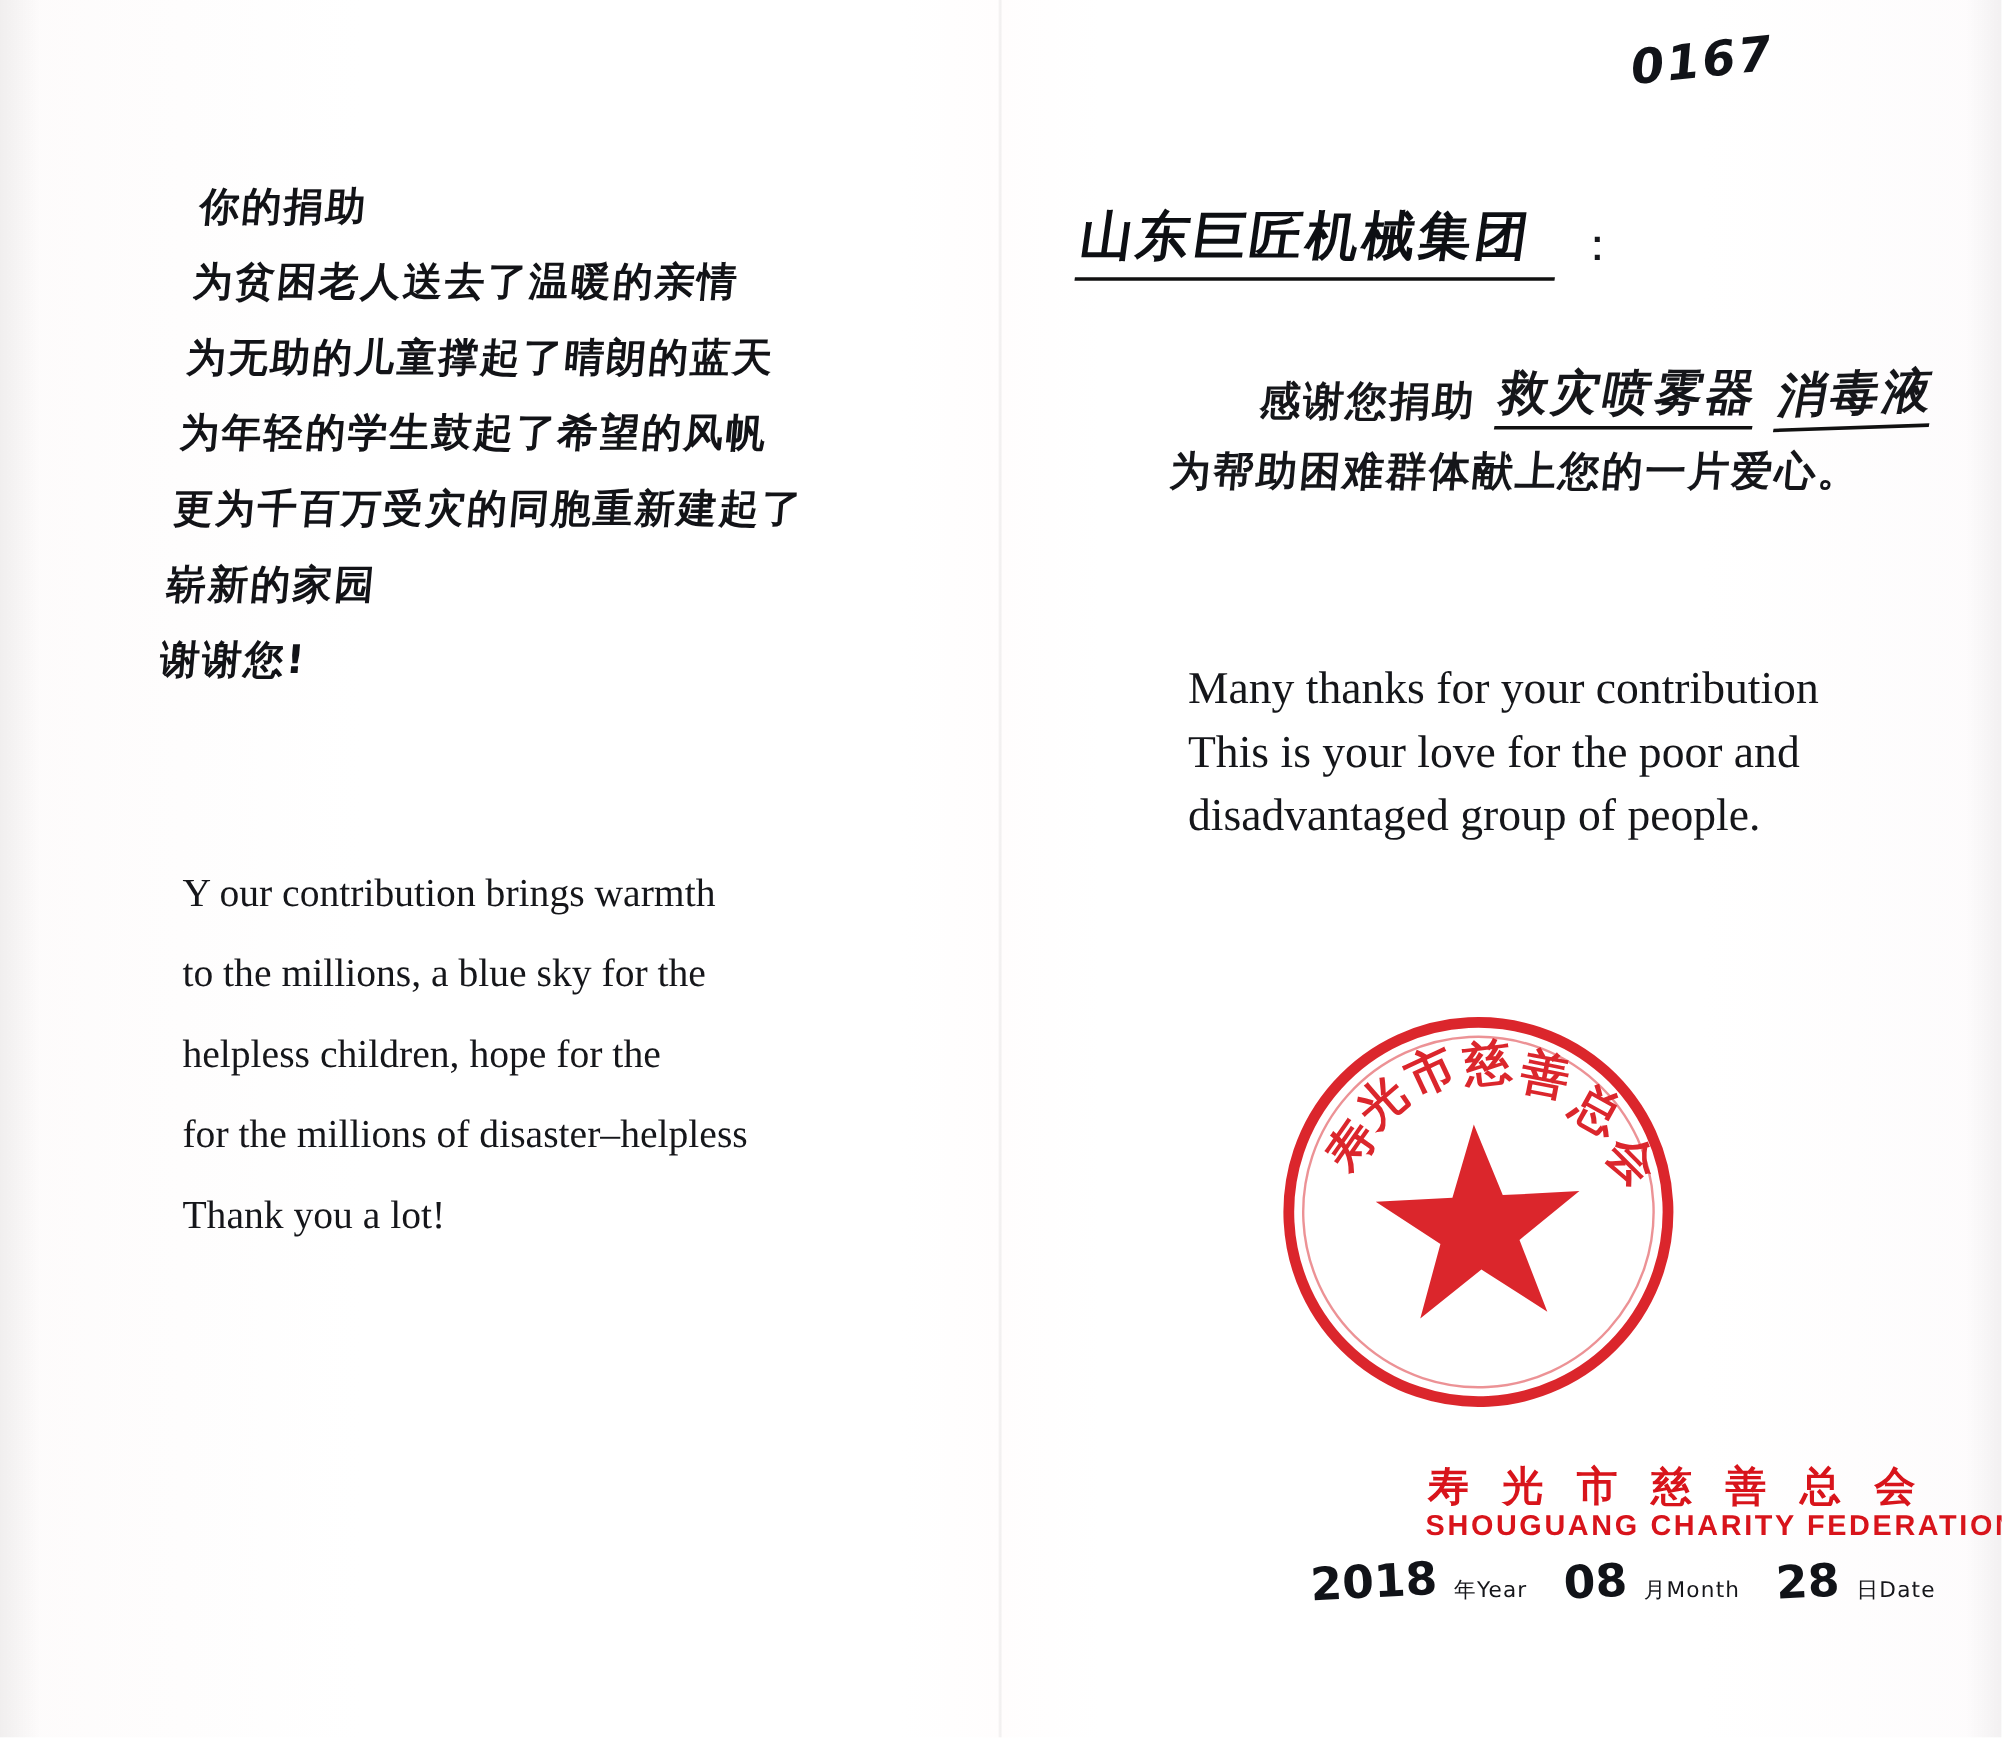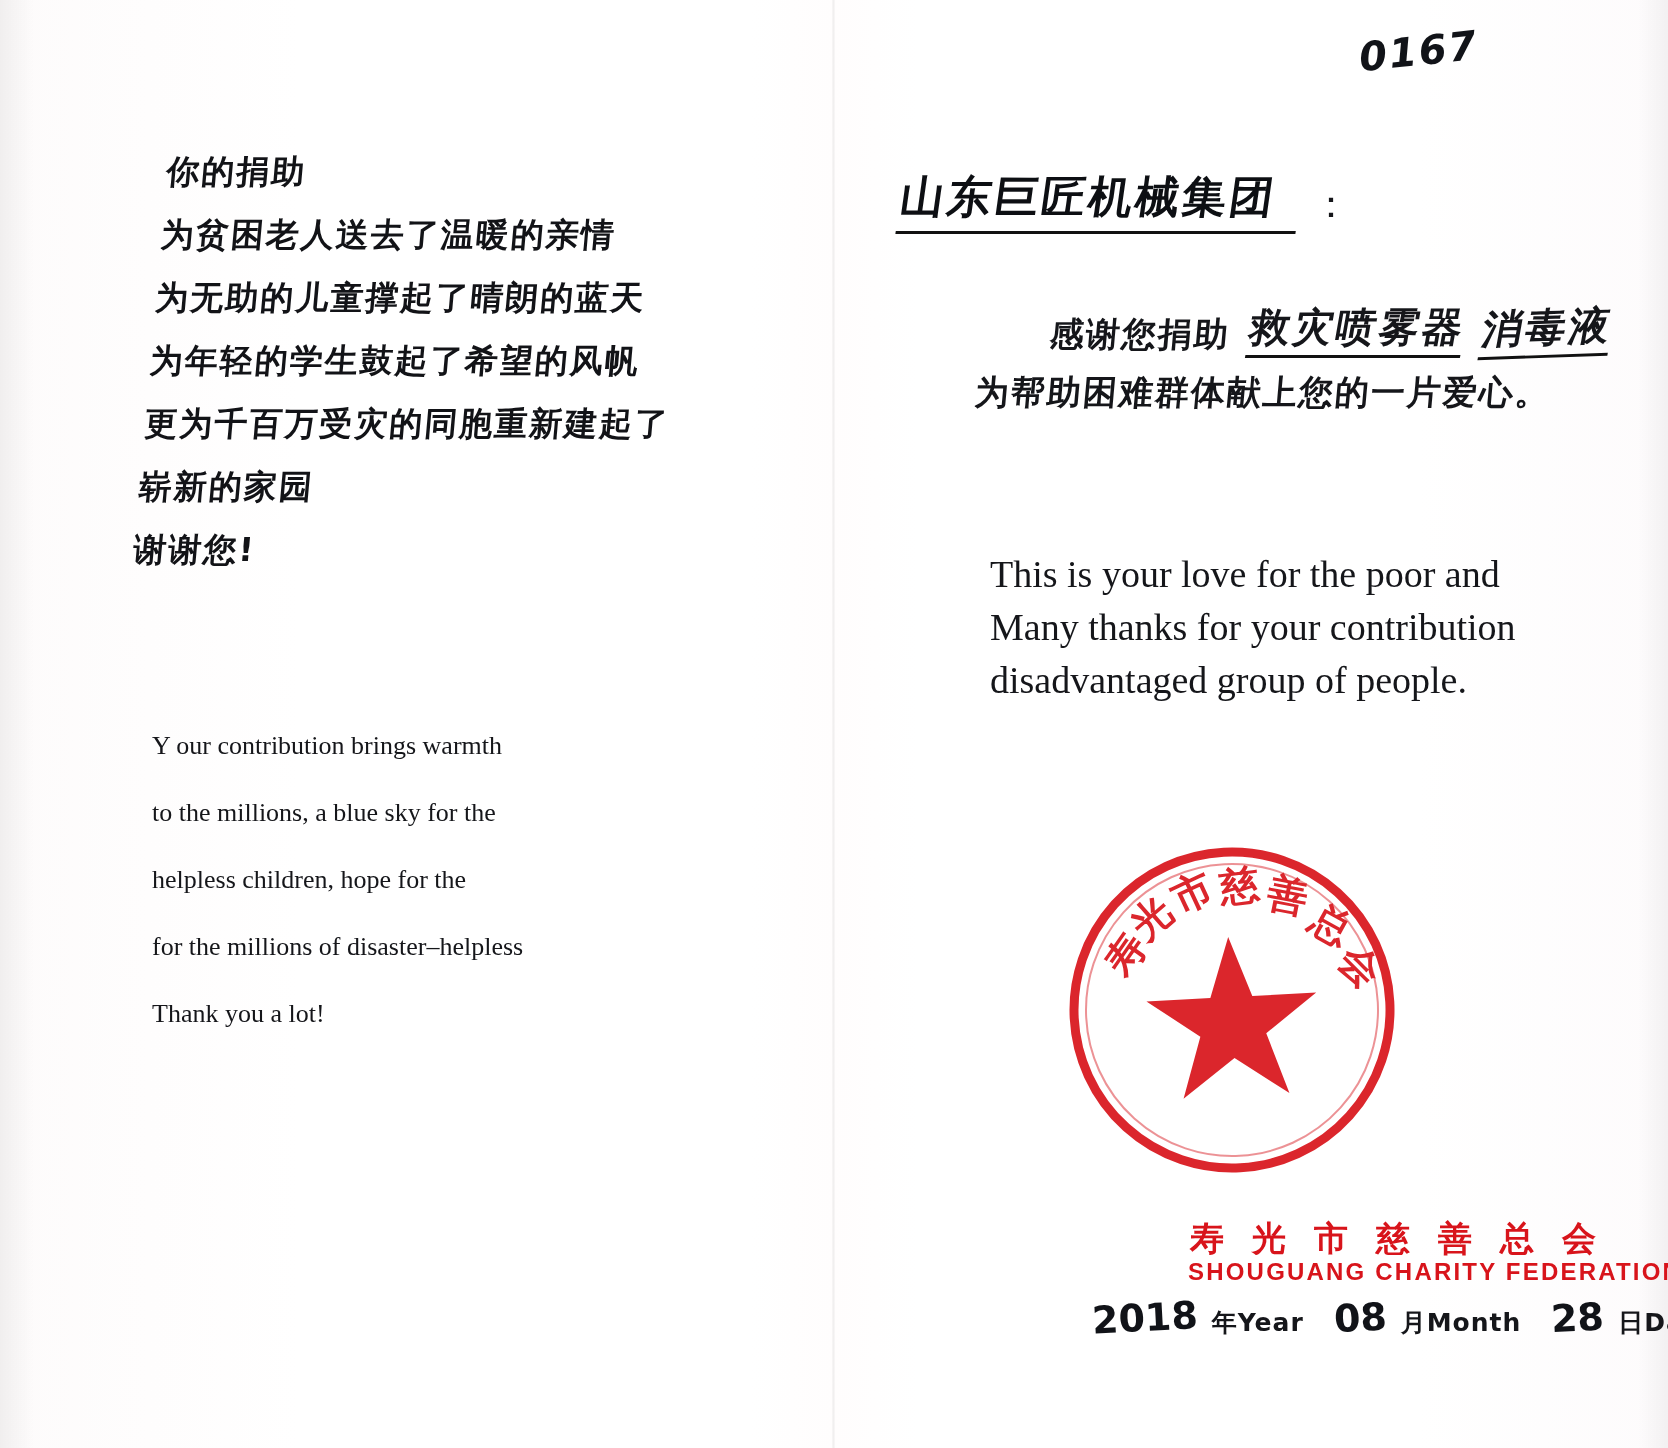--- a/index.html
+++ b/index.html
@@ -68,21 +68,21 @@
     transform: skewX(-5deg);
   }
   .poem-cn div { white-space: nowrap; }
 
   .poem-en {
     position: absolute;
     left: 152px;
     top: 712px;
     width: 540px;
     font-family: "Liberation Serif", serif;
-    font-size: 26px;
+    font-size: 33px;
     line-height: 67px;
     color: #15161a;
   }
   .poem-en div { white-space: nowrap; }
 
   
   .serial {
     position: absolute;
     right: 190px;
     top: 28px;
@@ -219,25 +219,24 @@
   .date-num {
     font-family: "DejaVu Sans", sans-serif;
     font-weight: 700;
     font-size: 38px;
     color: #111318;
     transform: rotate(-3deg);
     display: inline-block;
   }
   .date-label {
     font-family: "DejaVu Sans", sans-serif;
-    font-size: 25px;
+    font-size: 18px;
     color: #15161a;
     margin: 0 30px 11px 14px;
     letter-spacing: 1px;
-    font-weight: bold;
   }
   .date-label.last { margin-right: 0; }
 </style>
 </head>
 <body>
 
 <div class="page">
 
   <div class="edge-shade-left"></div>
   <div class="edge-shade-right"></div>
@@ -272,22 +271,22 @@
 
   <div class="thanks-cn">
     <span class="lead">感谢您捐助</span>
     <span class="item">救灾喷雾器</span>
     <span class="item2">消毒液</span>
   </div>
 
   <div class="thanks-cn2">为帮助困难群体献上您的一片爱心。</div>
 
   <div class="thanks-en">
+    <div>Many thanks for your contribution</div>
     <div>This is your love for the poor and</div>
-    <div>Many thanks for your contribution</div>
     <div>disadvantaged group of people.</div>
   </div>
 
   <div class="seal">
     <svg width="330" height="330" viewBox="0 0 330 330" xmlns="http://www.w3.org/2000/svg">
       <g opacity="0.92">
         <circle cx="165" cy="165" r="158" fill="none" stroke="#d8141b" stroke-width="9"></circle>
         <circle cx="165" cy="165" r="146" fill="none" stroke="#d8141b" stroke-width="2" opacity="0.5"></circle>
 
         <polygon points="165,92 186,152 250,152 198,190 218,251 165,213 112,251 132,190 80,152 144,152" fill="#d8141b"></polygon>

